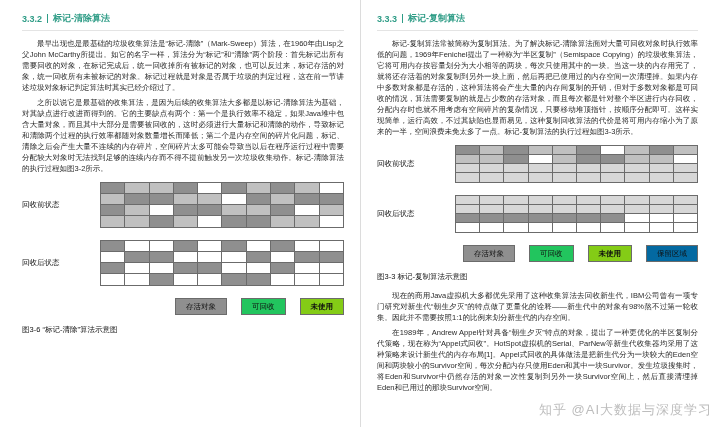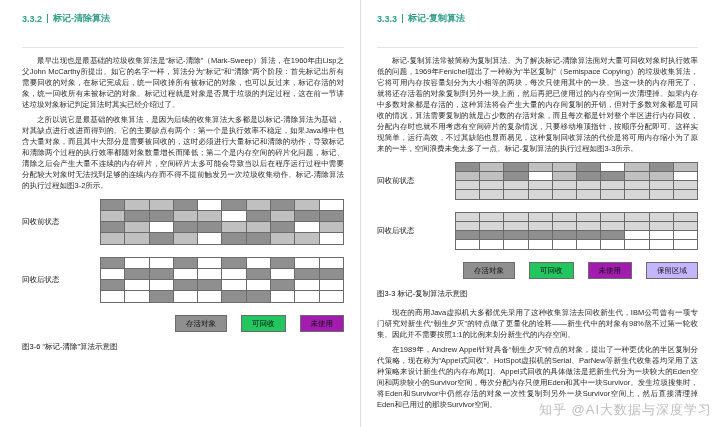--- a/index.html
+++ b/index.html
@@ -8,21 +8,21 @@
     font-family:"Liberation Sans","DejaVu Sans",sans-serif;
     background:#ffffff; position:relative; overflow:hidden; color:#2a2a2a;
   }
   .spread { display:flex; width:720px; height:427px; }
   .page { width:360px; height:100%; padding:12px 16px 8px 22px; overflow:hidden; }
   .page.right { border-left:1px solid #dcdcdc; padding:12px 22px 8px 16px; }
 
   .sec-header {
     display:flex; align-items:center; gap:5px;
     color:#2e9c86; font-weight:bold; font-size:9px;
-    padding-bottom:22px; border-bottom:1px solid #e4e4e4; margin-bottom:7px;
+    padding-bottom:5px; border-bottom:1px solid #e4e4e4; margin-bottom:7px;
   }
   .sec-bar { width:1px; height:9px; background:#2e9c86; }
 
   .para {
     font-size:7.5px; line-height:11px; color:#2a2a2a;
     text-align:justify; text-indent:15px; margin-bottom:4px;
   }
 
   .diagram { margin-top:8px; }
   .dg-row { display:flex; align-items:center; margin:6px 0 12px;gap:24px; }
@@ -36,22 +36,22 @@
   .cell:last-child { border-right:none; }
   .cell-S { background:#8f8f8f; }
   .cell-R { background:#c0c0c0; }
   .cell-U { background:#ffffff; }
   .cell-P { background:#d7d7d7; }
 
   .legend { display:flex; justify-content:flex-end; gap:14px; margin:8px 0 6px; }
   .legend-item { font-size:7.5px; color:#101010; border:1px solid #6b6b6b; padding:2.5px 10px; white-space:nowrap; }
   .legend-survive { background:#8f8f8f; }
   .legend-recyclable { background:#22c55e; }
-  .legend-unused { background:#a21caf; }
-  .legend-reserved { background:#c4b5fd; }
+  .legend-unused { background:#84cc16;font-weight:bold; }
+  .legend-reserved { background:#0369a1; }
 
   .caption { font-size:7.5px; color:#111; margin-top:10px; }
 
   .watermark {
     position:absolute; right:8px; bottom:8px;
     font-size:13px; color:#bdbdbd; letter-spacing:1px; pointer-events:none;
   }
 </style>
 </head>
 <body>

